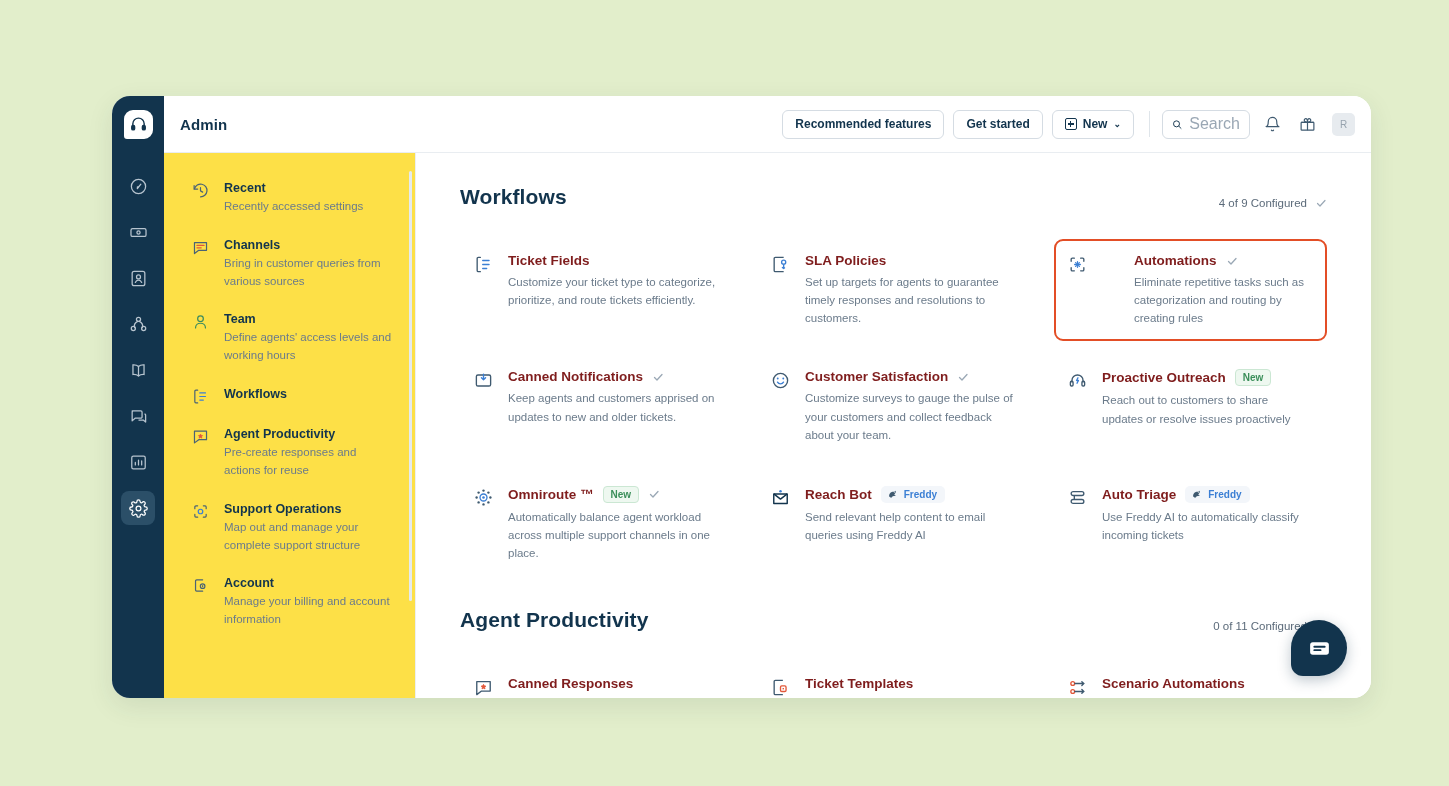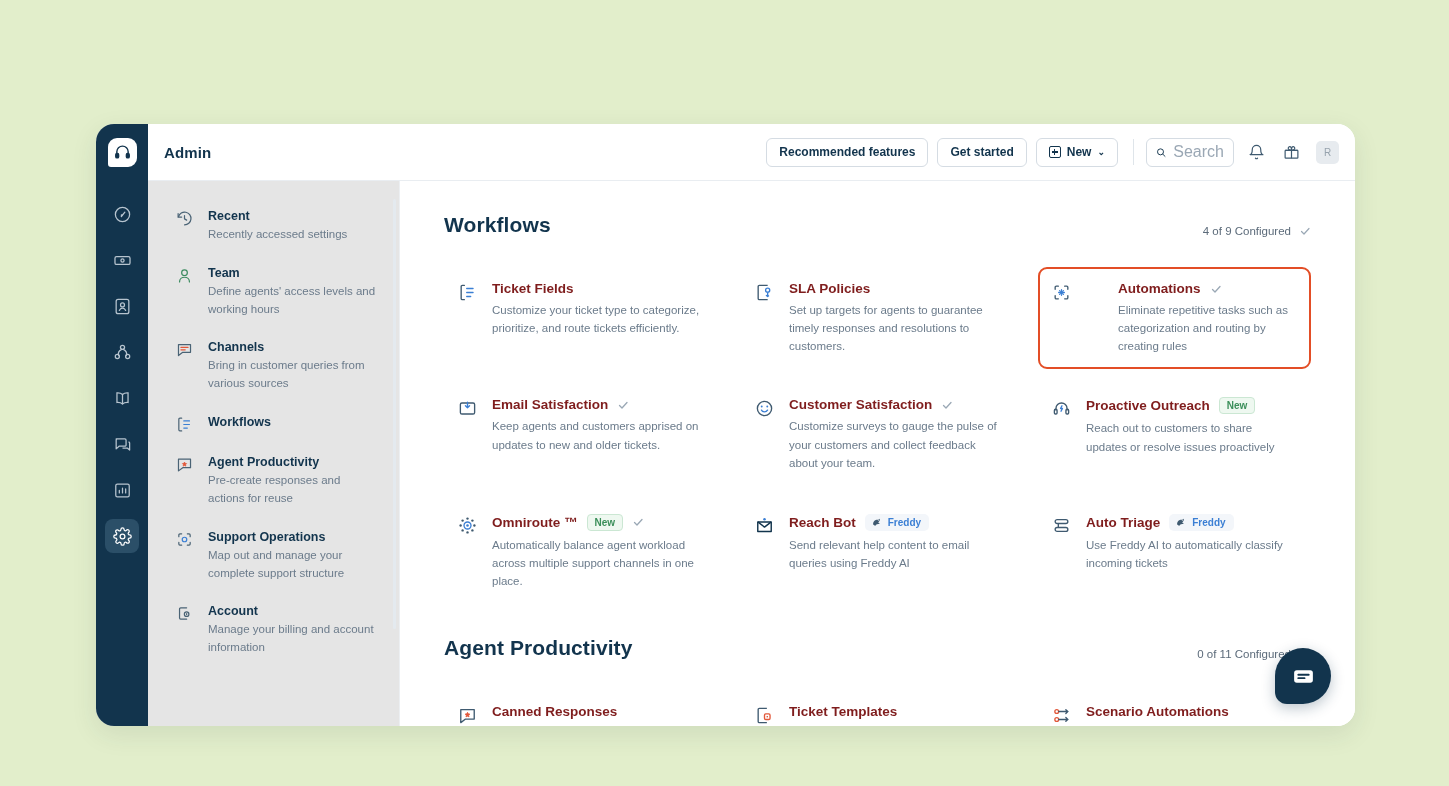--- a/index.html
+++ b/index.html
@@ -10,28 +10,27 @@
   }
   body {
     background: #e2eecb;
     border-radius: 46px;
     position: relative;
   }
 
   
   #app-window {
     position: absolute;
-    left: 96px; top: 96px;
+    left: 112px; top: 96px;
     width: 1259px; height: 602px;
     border-radius: 18px 18px 18px 18px;
     overflow: hidden;
     background: #ffffff;
     box-shadow: 0 8px 26px rgba(40,60,60,.10);
     display: flex;
-    margin-top: 28px;
   }
 
   
   #rail {
     width: 52px;
     background: #12344d;
     flex: 0 0 52px;
     display: flex;
     flex-direction: column;
     align-items: center;
@@ -125,21 +124,21 @@
     font-size: 10px; color: #97a3ae;
     margin-left: 12px; cursor: pointer;
   }
 
   
   #body-split { flex: 1; display: flex; min-height: 0; }
 
   
   #settings-nav {
     width: 252px; flex: 0 0 252px;
-    background: #e5e5e5;
+    background: #fde047;
     border-right: 1px solid #eceff2;
     padding: 28px 22px 0 28px;
     overflow: hidden;
     position: relative;
   }
   .nav-item { display: flex; margin-bottom: 22px; cursor: pointer; }
   .nav-ico { width: 19px; flex: 0 0 19px; margin-right: 13px; padding-top: 1px; }
   .nav-ico svg { display:block; }
   .nav-title { font-size: 12.5px; font-weight: bold; color: #12344d; margin-bottom: 3px; }
   .nav-desc { font-size: 11.5px; color: #6b7b8b; line-height: 1.55; }
@@ -342,41 +341,41 @@
             </svg>
           </div>
           <div>
             <div class="nav-title">Recent</div>
             <div class="nav-desc">Recently accessed settings</div>
           </div>
         </div>
 
         <div class="nav-item">
           <div class="nav-ico">
+            <svg width="17" height="17" viewBox="0 0 24 24" fill="none" stroke="#4a6375" stroke-width="1.7" stroke-linejoin="round">
+              <path d="M3.5 5h17v11h-11l-6 4.5z"></path>
+                <path d="M7 9h10M7 12.5h6" stroke="#e2583a" stroke-linecap="round"></path>
+            </svg>
+          </div>
+          <div>
+            <div class="nav-title">Channels</div>
+            <div class="nav-desc">Bring in customer queries from various sources</div>
+          </div>
+        </div>
+
+        <div class="nav-item">
+          <div class="nav-ico">
             <svg width="17" height="17" viewBox="0 0 24 24" fill="none" stroke="#3a8a5e" stroke-width="1.7" stroke-linecap="round">
               <circle cx="12" cy="8" r="4"></circle>
                 <path d="M5 21c0-4 3.2-6.5 7-6.5s7 2.5 7 6.5"></path>
             </svg>
           </div>
           <div>
             <div class="nav-title">Team</div>
             <div class="nav-desc">Define agents' access levels and working hours</div>
-          </div>
-        </div>
-
-        <div class="nav-item">
-          <div class="nav-ico">
-            <svg width="17" height="17" viewBox="0 0 24 24" fill="none" stroke="#4a6375" stroke-width="1.7" stroke-linejoin="round">
-              <path d="M3.5 5h17v11h-11l-6 4.5z"></path>
-                <path d="M7 9h10M7 12.5h6" stroke="#e2583a" stroke-linecap="round"></path>
-            </svg>
-          </div>
-          <div>
-            <div class="nav-title">Channels</div>
-            <div class="nav-desc">Bring in customer queries from various sources</div>
           </div>
         </div>
 
         <div class="nav-item">
           <div class="nav-ico">
             <svg width="17" height="17" viewBox="0 0 24 24" fill="none" stroke="#4a6375" stroke-width="1.7" stroke-linecap="round">
               <path d="M8 3H5.5A1.5 1.5 0 004 4.5v15A1.5 1.5 0 005.5 21H8"></path>
               <path d="M11 7h8M11 12h8M11 17h5" stroke="#3b7fd4"></path>
             </svg>
           </div>
@@ -498,21 +497,21 @@
 
           <div class="card">
             <div class="card-ico">
               <svg width="19" height="19" viewBox="0 0 24 24" fill="none" stroke="#3f5a70" stroke-width="1.7" stroke-linejoin="round">
                 <rect x="3" y="5" width="18" height="14" rx="2"></rect>
                 <path d="M12 4v7M9.4 8.4L12 11l2.6-2.6" stroke="#3b7fd4" stroke-linecap="round"></path>
               </svg>
             </div>
             <div class="card-body">
               <div class="card-title-row">
-                <span class="card-title">Email Satisfaction</span>
+                <span class="card-title">Canned Notifications</span>
                 <span class="chk">
                   <svg width="12" height="12" viewBox="0 0 24 24" fill="none" stroke="#9aa8b5" stroke-width="2.6" stroke-linecap="round" stroke-linejoin="round">
                       <path d="M5 13l5 5L20 7"></path>
                     </svg>
                 </span>
               </div>
               <div class="card-desc">Keep agents and customers apprised on updates to new and older tickets.</div>
             </div>
           </div>
 

